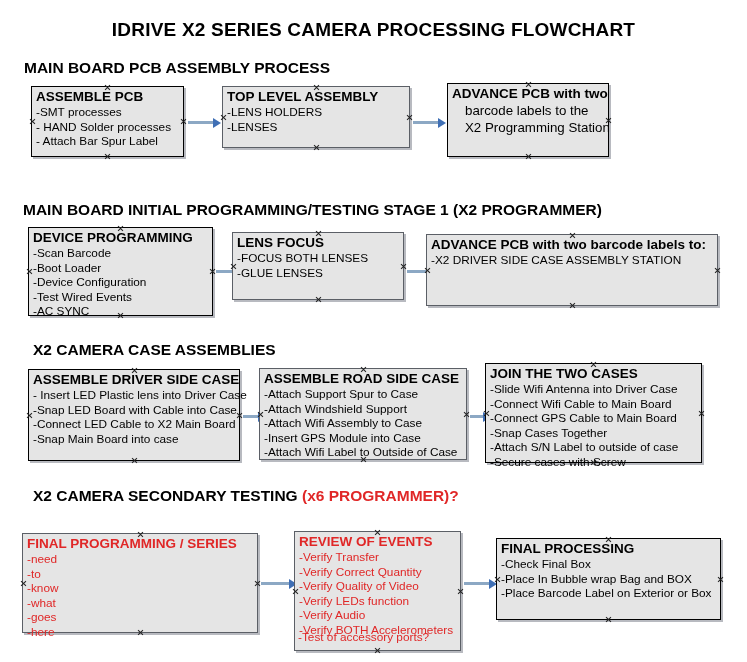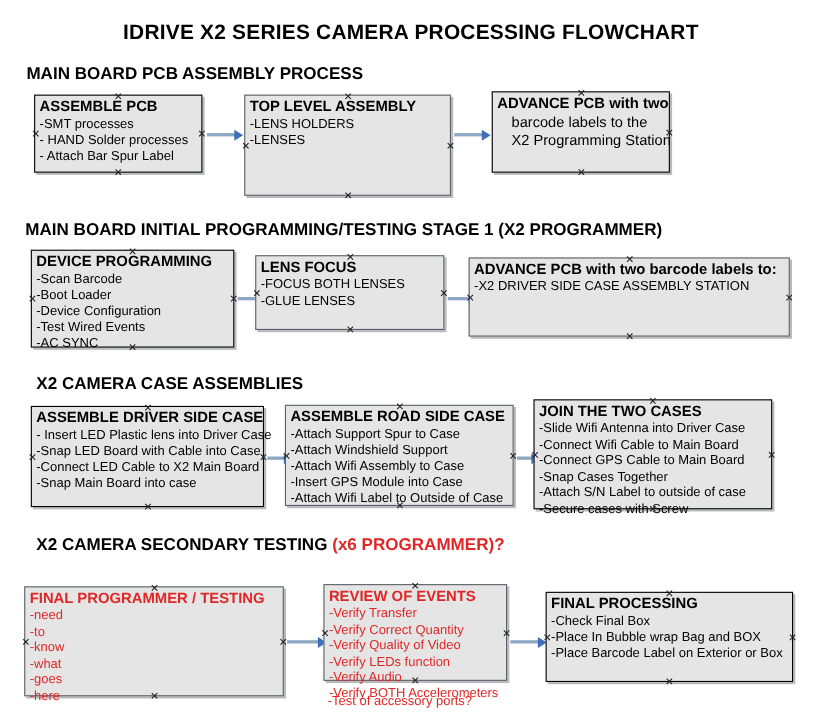--- a/index.html
+++ b/index.html
@@ -145,21 +145,21 @@
       <div class="box-line">- Attach Bar Spur Label</div>
     </div>
     <span class="handle" style="left:50%; top:0;"></span>
     <span class="handle" style="left:50%; top:100%;"></span>
     <span class="handle" style="left:0; top:50%;"></span>
     <span class="handle" style="left:100%; top:50%;"></span>
   </div>
 
   <div class="arrow" style="left:188px; top:121px; width:26px;"></div>
 
-  <div class="box thin" style="left:222px; top:86px; width:188px; height:92px;">
+  <div class="box thin" style="left:222px; top:86px; width:188px; height:62px;">
     <div class="box-inner">
       <div class="box-title">TOP LEVEL ASSEMBLY</div>
       <div class="box-line">-LENS HOLDERS</div>
       <div class="box-line">-LENSES</div>
     </div>
     <span class="handle" style="left:50%; top:0;"></span>
     <span class="handle" style="left:50%; top:100%;"></span>
     <span class="handle" style="left:0; top:50%;"></span>
     <span class="handle" style="left:100%; top:50%;"></span>
   </div>
@@ -275,37 +275,37 @@
     <span class="handle" style="left:0; top:50%;"></span>
     <span class="handle" style="left:100%; top:50%;"></span>
   </div>
 
   <div class="section-header" style="left:33px; top:487px;">
     <span>X2 CAMERA SECONDARY TESTING </span><span class="accent">(x6 PROGRAMMER)?</span>
   </div>
 
   <div class="box thin" style="left:22px; top:533px; width:236px; height:100px;">
     <div class="box-inner">
-      <div class="box-title red">FINAL PROGRAMMER / TESTING</div>
+      <div class="box-title red">FINAL PROGRAMMING / SERIES</div>
       <div class="box-line red">-need</div>
       <div class="box-line red">-to</div>
       <div class="box-line red">-know</div>
       <div class="box-line red">-what</div>
       <div class="box-line red">-goes</div>
       <div class="box-line red">-here</div>
     </div>
     <span class="handle" style="left:50%; top:0;"></span>
     <span class="handle" style="left:50%; top:100%;"></span>
     <span class="handle" style="left:0; top:50%;"></span>
     <span class="handle" style="left:100%; top:50%;"></span>
   </div>
 
   <div class="arrow" style="left:261px; top:582px; width:29px;"></div>
 
-  <div class="box thin" style="left:294px; top:531px; width:167px; height:88px;">
+  <div class="box thin" style="left:294px; top:531px; width:167px; height:120px;">
     <div class="box-inner">
       <div class="box-title red">REVIEW OF EVENTS</div>
       <div class="box-line red">-Verify Transfer</div>
       <div class="box-line red">-Verify Correct Quantity</div>
       <div class="box-line red">-Verify Quality of Video</div>
       <div class="box-line red">-Verify LEDs function</div>
       <div class="box-line red">-Verify Audio</div>
       <div class="box-line red">-Verify BOTH Accelerometers</div>
     </div>
     <span class="handle" style="left:50%; top:0;"></span>

